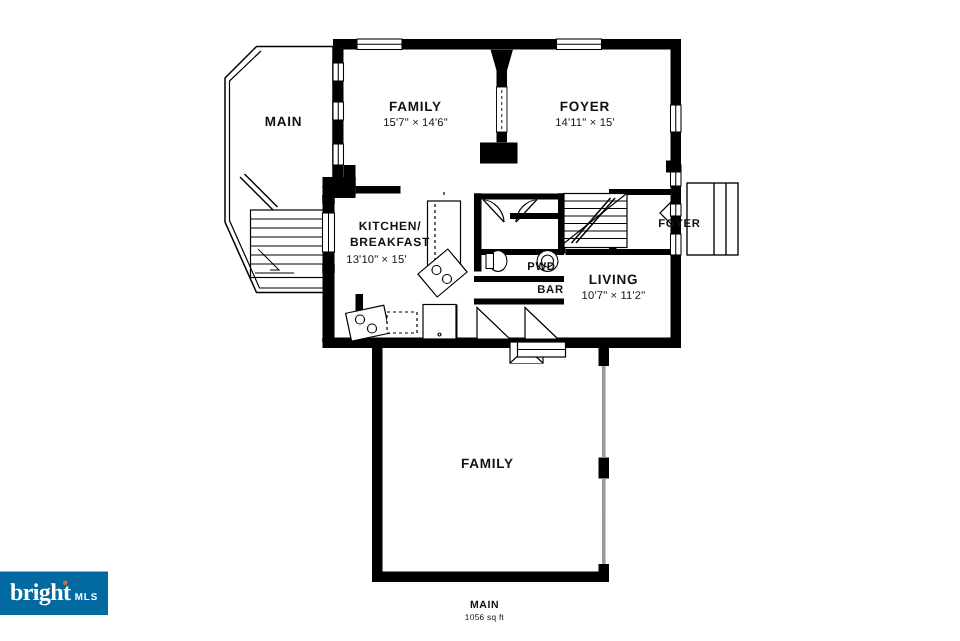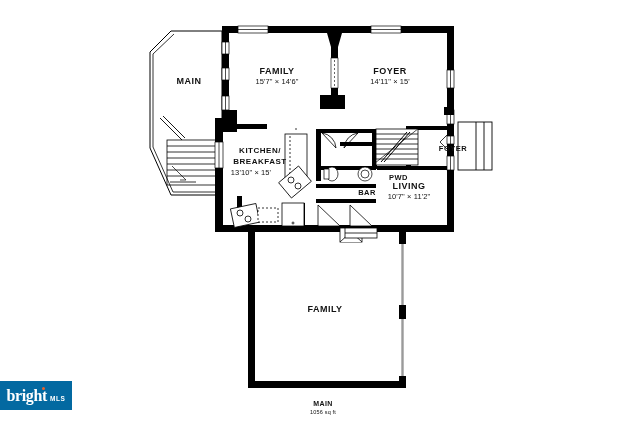--- a/index.html
+++ b/index.html
@@ -220,21 +220,21 @@
 
 <div class="lbl rm-name" style="left:390px;top:66px;">FOYER</div>
 <div class="lbl rm-dim" style="left:390px;top:78px;">14'11" × 15'</div>
 
 <div class="lbl rm-name sm" style="left:251px;top:146px;">KITCHEN/</div>
 <div class="lbl rm-name sm" style="left:251px;top:157px;">BREAKFAST</div>
 <div class="lbl rm-dim" style="left:251px;top:169px;">13'10" × 15'</div>
 
 <div class="lbl rm-name tiny" style="left:437px;top:145px;">FOYER</div>
 
-<div class="lbl rm-name tiny" style="left:362px;top:174px;padding-left:41px;">PWD</div>
+<div class="lbl rm-name tiny" style="left:345px;top:174px;">PWD</div>
 <div class="lbl rm-name tiny" style="left:351px;top:189px;">BAR</div>
 
 <div class="lbl rm-name" style="left:409px;top:181px;">LIVING</div>
 <div class="lbl rm-dim" style="left:409px;top:193px;">10'7" × 11'2"</div>
 
 <div class="lbl rm-name" style="left:325px;top:304px;">FAMILY</div>
 
 <div class="lbl foot-name" style="left:323px;top:400px;">MAIN</div>
 <div class="lbl foot-dim" style="left:323px;top:409px;">1056 sq ft</div>
 

